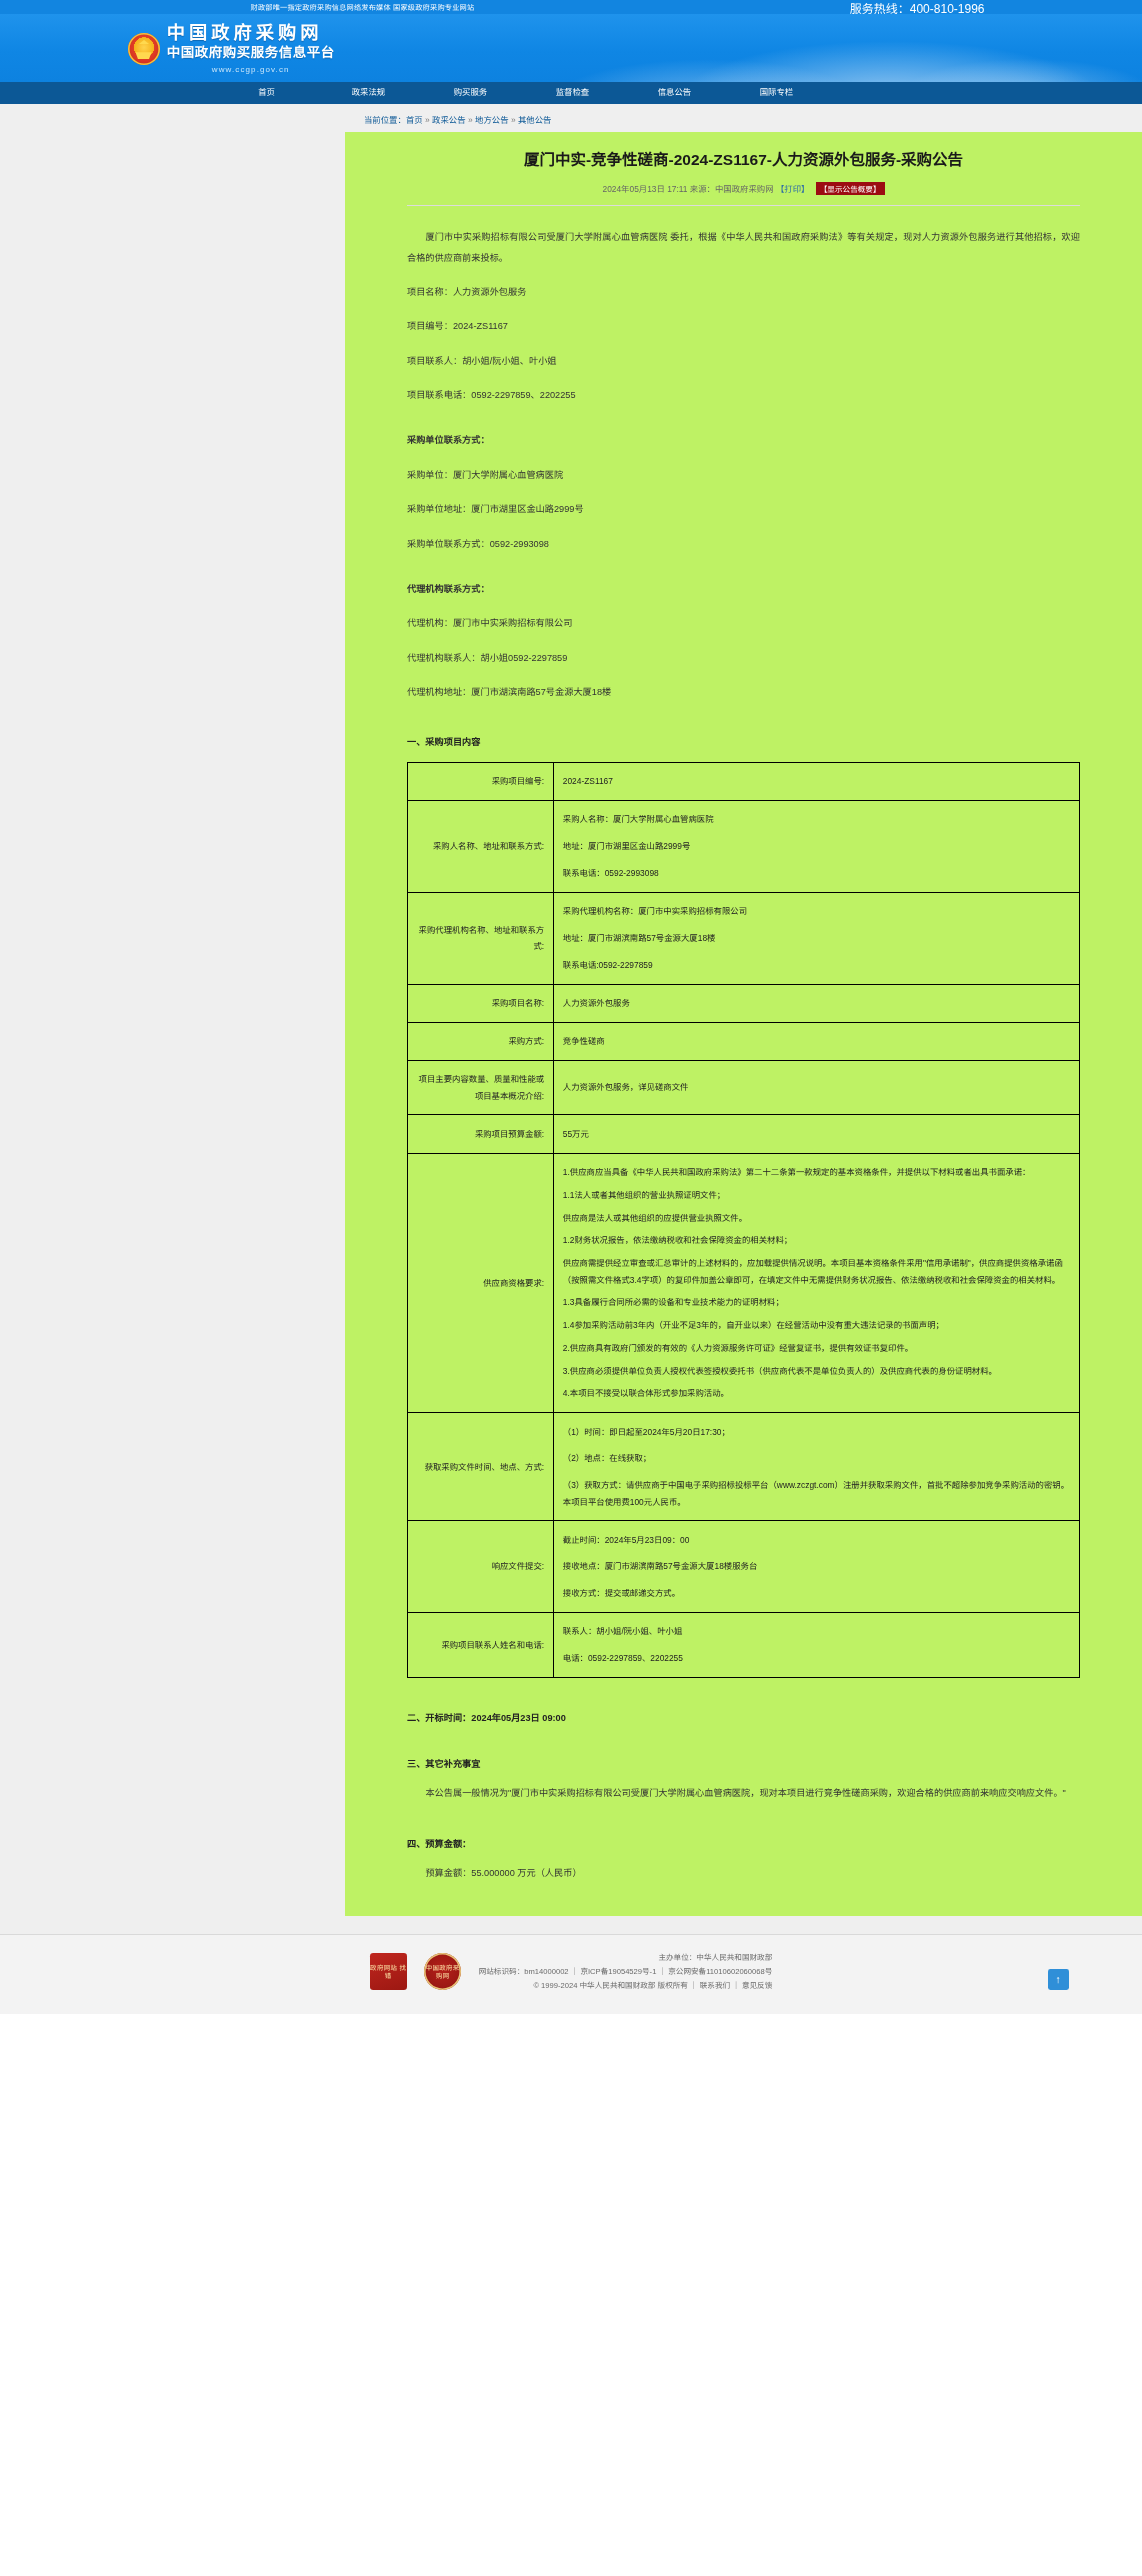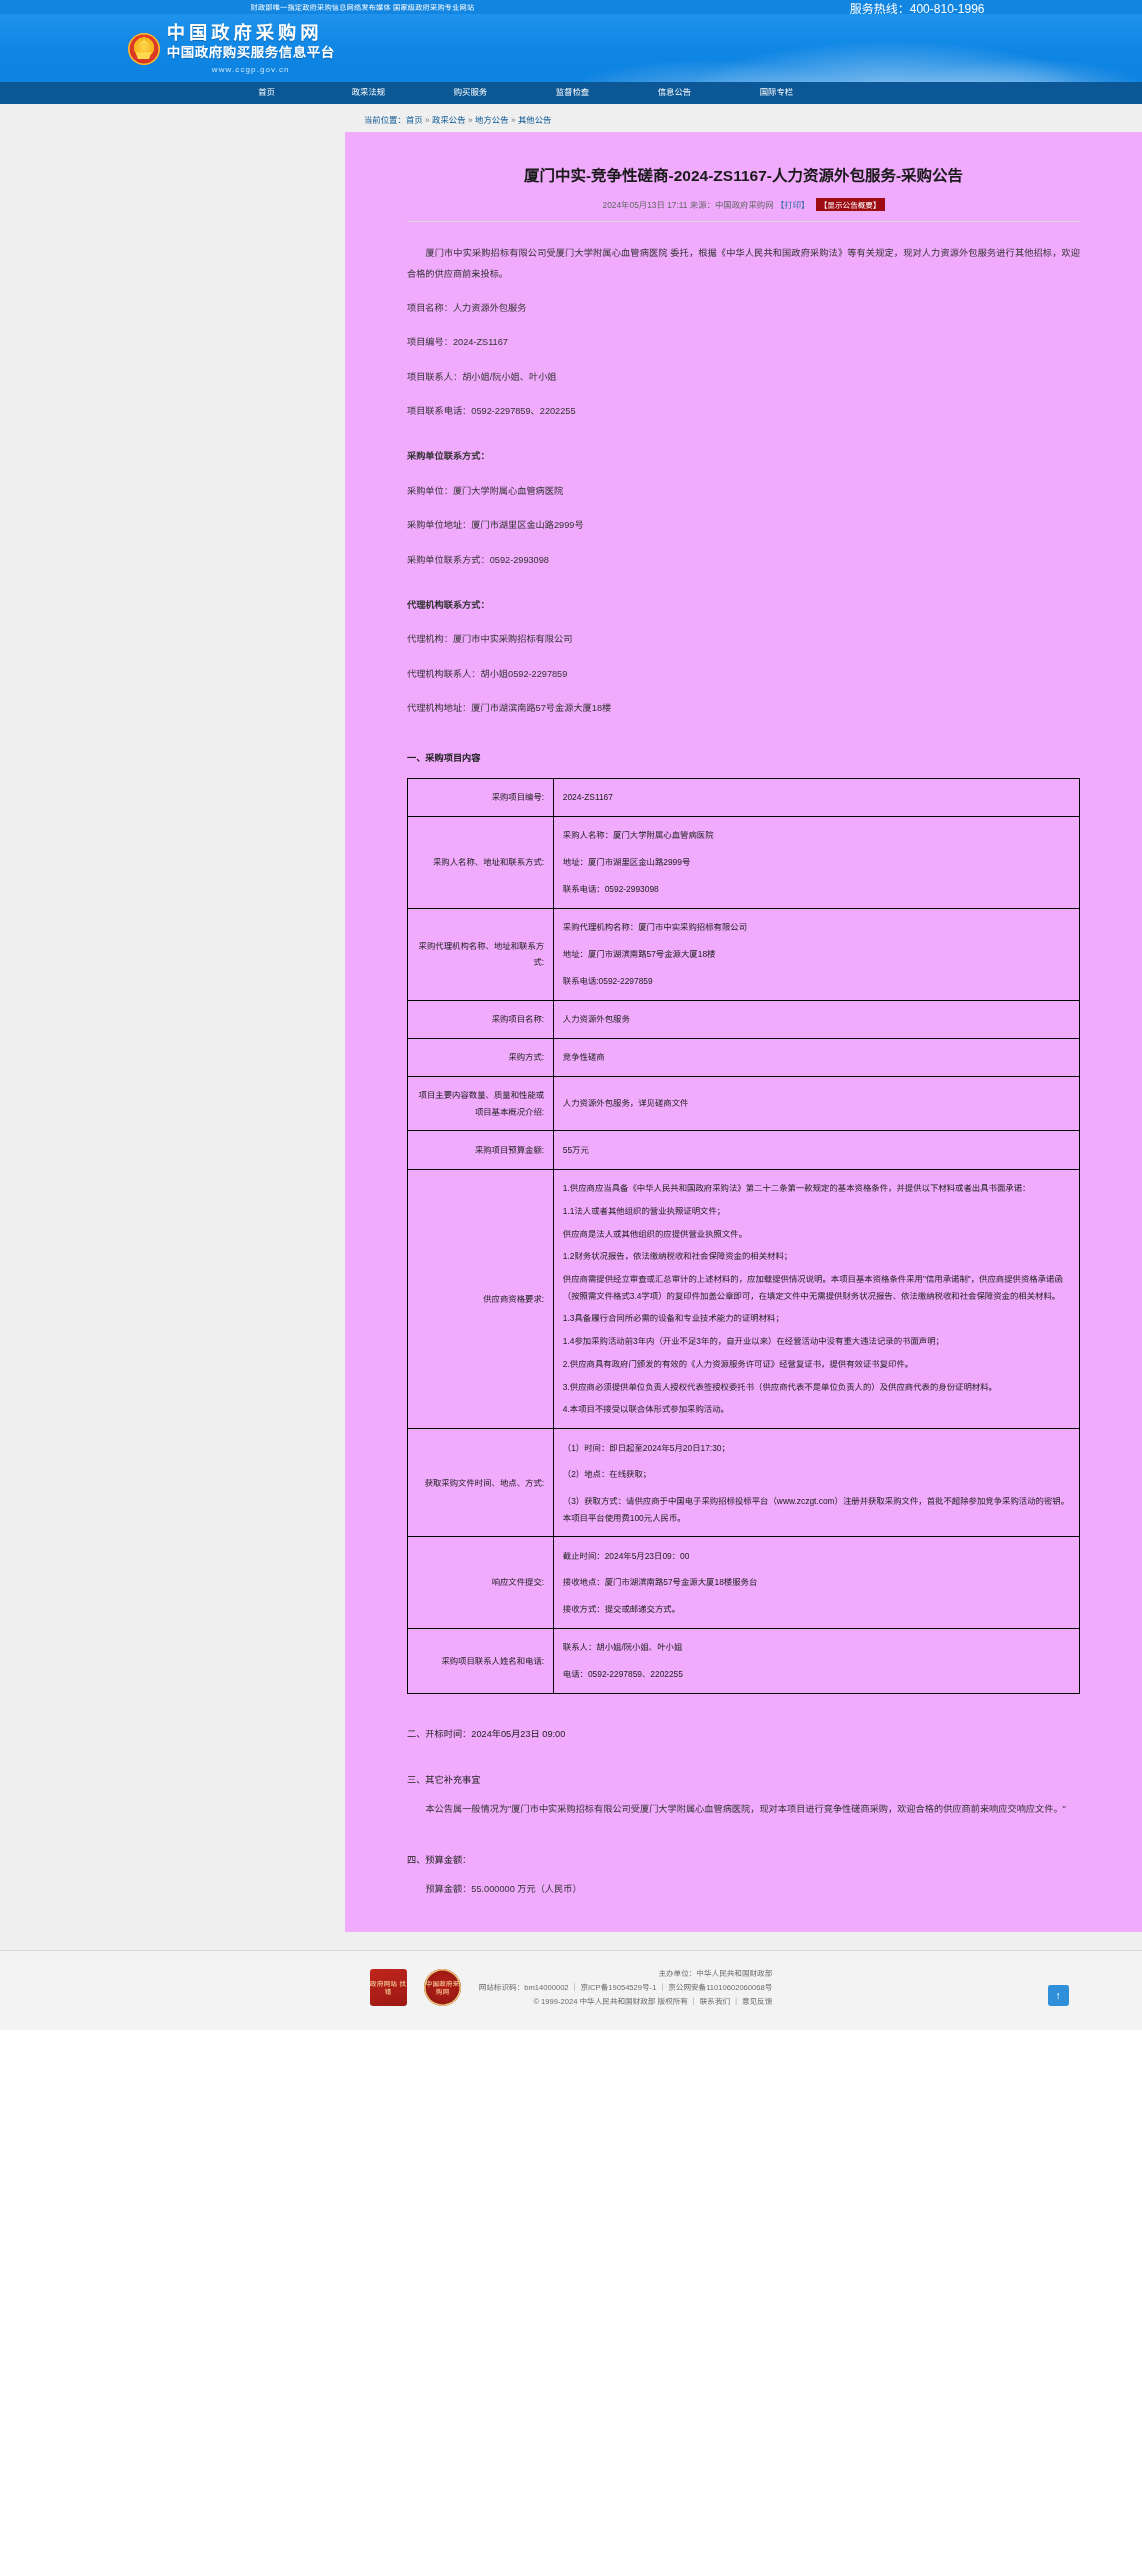--- a/index.html
+++ b/index.html
@@ -153,22 +153,22 @@
     width: 919px;
     font-size: 8.4px;
     color: #0c5896;
     padding: 8.8px 0 7.2px 141px;
   }
   .breadcrumb a { color: #0c5896; text-decoration: none; }
   .breadcrumb .sep { color: #7d7d7d; margin: 0 2.4px; }
 
   .paper {
     width: 797px;
-    background: #f0abfc;
-    padding: 32px 62px 32px 62px;
+    background: #bef264;
+    padding: 16px 62px 32px 62px;
   }
   .doc-title {
     text-align: center;
     font-size: 15.5px;
     font-weight: bold;
     color: #1a1a1a;
     line-height: 1.5;
     margin: 0 0 11px 0;
   }
   .doc-meta {
@@ -234,21 +234,21 @@
   }
   td.val { vertical-align: middle; }
   td.val.top { vertical-align: top; }
   .val p { margin: 0 0 10.4px 0; }
   .val p:last-child { margin-bottom: 0; }
   .val .tight { margin-bottom: 6.4px; }
 
   .tail-sec { margin-top: 32px; }
   .tail-head {
     font-size: 9.2px;
-    font-weight: normal;
+    font-weight: bold;
     color: #222;
     margin-bottom: 14.3px;
   }
   .tail-body {
     font-size: 9.2px;
     line-height: 2.15;
     color: #333;
     text-indent: 2em;
     text-align: justify;
   }

